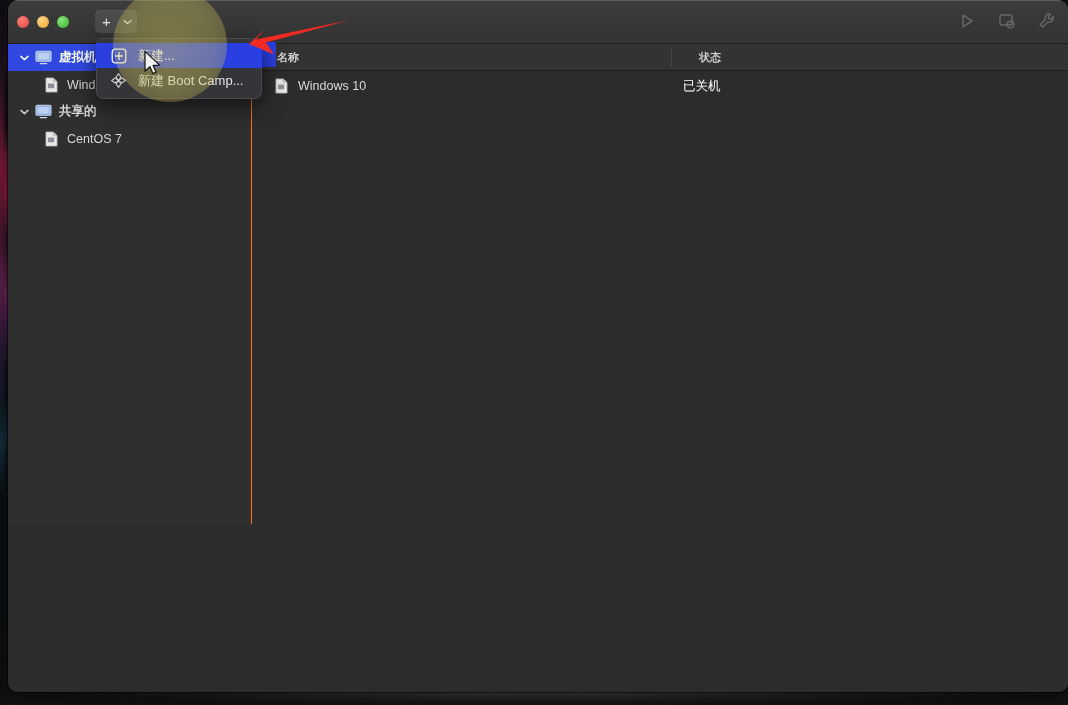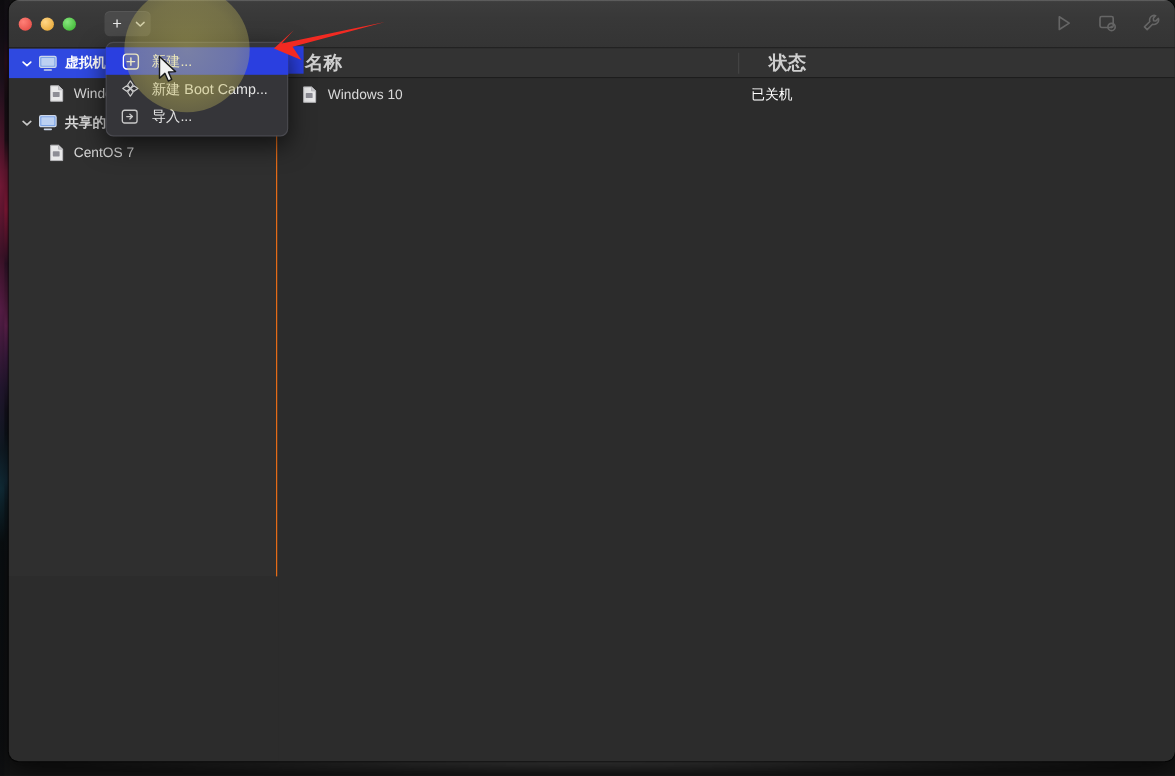--- a/index.html
+++ b/index.html
@@ -179,21 +179,21 @@
     width: 815px; height: 648px;
     background: #2c2c2c;
   }
   #column-header {
     position: relative;
     height: 27px;
     background: #333333;
     border-bottom: 1px solid #1d1d1d;
     display: flex; align-items: center;
     color: #cfcfcf;
-    font-size: 17px; font-weight: 700;
+    font-size: 11px; font-weight: 700;
   }
   .col-name   { position: absolute; left: 24px; }
   .col-status { position: absolute; left: 430px; margin-left: 16px; }
   #col-divider {
     position: absolute;
     left: 418px; top: 4px;
     width: 1px; height: 19px;
     background: #454545;
   }
   .vm-row {
@@ -432,29 +432,20 @@
           <path d="M8.5 1.6 11 5.2 8.5 8.5 6 5.2 8.5 1.6Z" stroke="#c9c9c9" stroke-width="1.1" stroke-linejoin="round"></path>
           <path d="M8.5 8.5 11 11.8 8.5 15.4 6 11.8 8.5 8.5Z" stroke="#c9c9c9" stroke-width="1.1" stroke-linejoin="round"></path>
           <path d="M8.5 8.5 5.2 11 1.6 8.5 5.2 6 8.5 8.5Z" stroke="#c9c9c9" stroke-width="1.1" stroke-linejoin="round"></path>
           <path d="M8.5 8.5 11.8 6 15.4 8.5 11.8 11 8.5 8.5Z" stroke="#c9c9c9" stroke-width="1.1" stroke-linejoin="round"></path>
         </svg>
       </span>
       <span>新建 Boot Camp...</span>
     </div>
 
 
-    <div class="menu-item">
-      <span class="m-icon">
-        <svg width="17" height="16" viewBox="0 0 17 16" fill="none">
-          <rect x="1.2" y="2.2" width="13.4" height="11.6" rx="2" stroke="#c9c9c9" stroke-width="1.2"></rect>
-          <path d="M5.2 8h5.2M8.1 5.8 10.4 8l-2.3 2.2" stroke="#c9c9c9" stroke-width="1.2" stroke-linecap="round" stroke-linejoin="round"></path>
-        </svg>
-      </span>
-      <span>导入...</span>
-    </div>
 
 
   </div>
 </div>
 
 <div id="spotlight"></div>
 
 <div id="cursor">
   <svg width="20" height="26" viewBox="0 0 20 26" fill="none">
     <path d="M2 1.4 2 21.2 6.9 16.7 10 23.7 13.1 22.2 10.1 15.5 16.6 15.1 2 1.4Z" fill="#f2f2f2" stroke="#1b1b1b" stroke-width="1.3" stroke-linejoin="round"></path>

